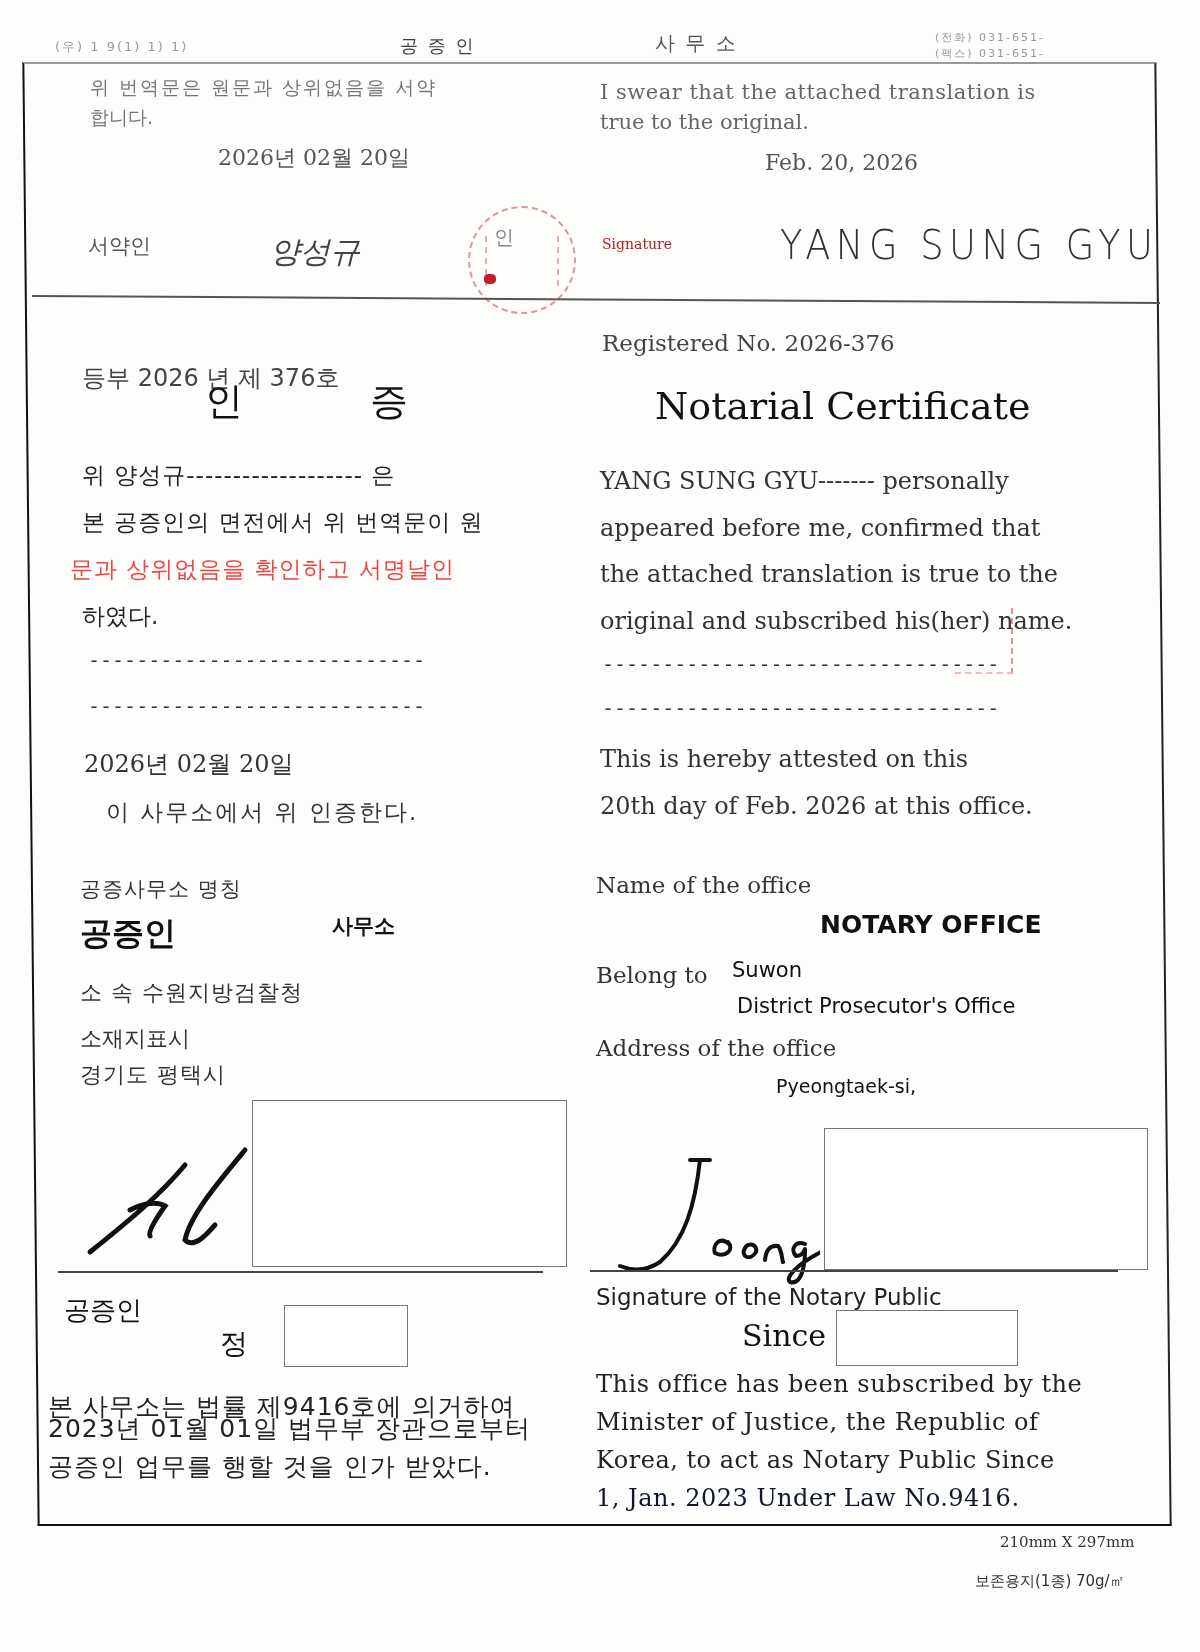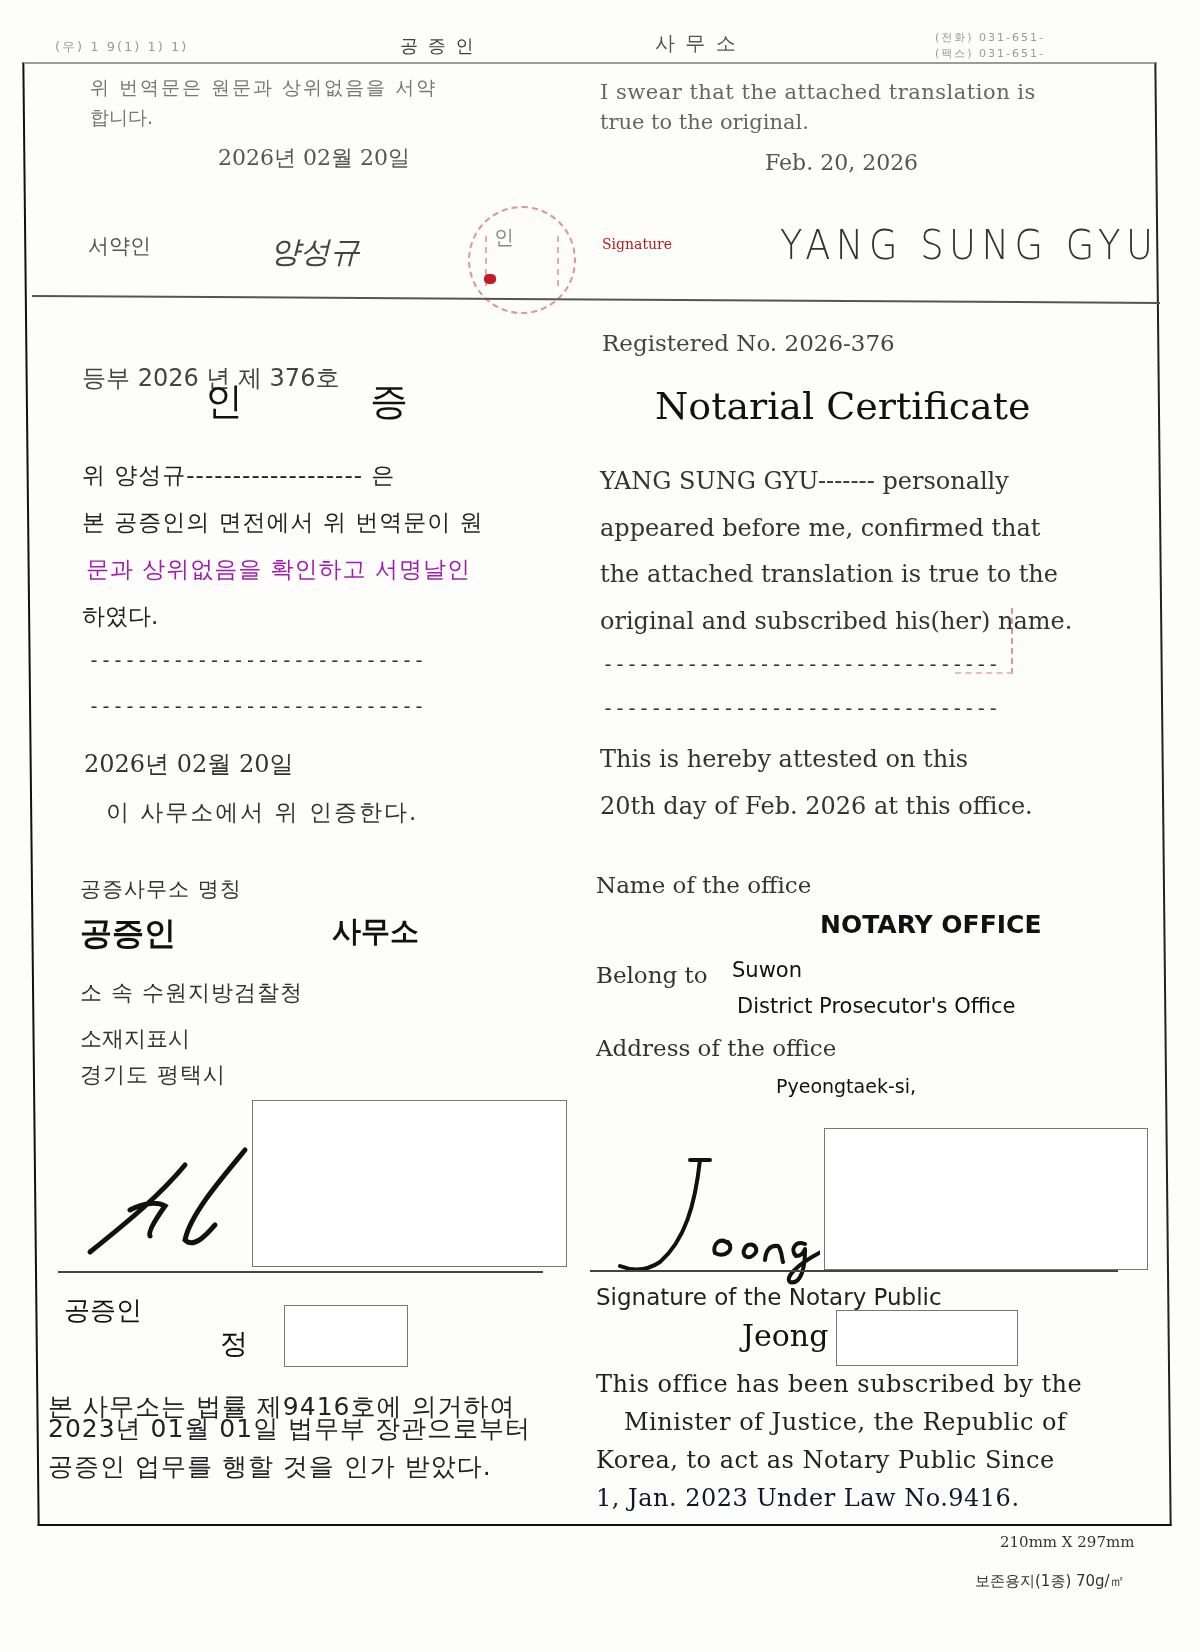--- a/index.html
+++ b/index.html
@@ -64,41 +64,41 @@
 
 <div class="abs kr" style="left:82px;top:322px;font-size:24px;color:#444;margin-top:40px;">등부  2026 년  제 376호</div>
 <div class="abs serif" style="left:602px;top:330px;font-size:23px;color:#444;">Registered No.  2026-376</div>
 
 <div class="abs kr" style="left:205px;top:376px;font-size:38px;color:#111;">인</div>
 <div class="abs kr" style="left:370px;top:376px;font-size:38px;color:#111;">증</div>
 <div class="abs serif" style="left:655px;top:384px;font-size:38px;color:#111;">Notarial Certificate</div>
 
 <div class="abs kr" style="left:82px;top:460px;font-size:23px;color:#222;letter-spacing:1px;">위 양성규------------------- 은</div>
 <div class="abs kr" style="left:82px;top:507px;font-size:23px;color:#222;letter-spacing:1px;">본 공증인의 면전에서  위  번역문이 원</div>
-<div class="abs kr" style="left:86px;top:554px;font-size:23px;color:#a21caf;letter-spacing:1px;">문과 상위없음을 확인하고    서명날인</div>
+<div class="abs kr" style="left:70px;top:554px;font-size:23px;color:#ef4444;letter-spacing:1px;">문과 상위없음을 확인하고    서명날인</div>
 <div class="abs kr" style="left:82px;top:601px;font-size:23px;color:#222;">하였다.</div>
 <div class="dash" style="left:88px;top:648px;">----------------------------</div>
 <div class="dash" style="left:88px;top:694px;">----------------------------</div>
 
 <div class="abs serif" style="left:600px;top:467px;font-size:24px;color:#333;">YANG SUNG GYU-------  personally</div>
 <div class="abs serif" style="left:600px;top:514px;font-size:24px;color:#333;">appeared before me, confirmed that</div>
 <div class="abs serif" style="left:600px;top:560px;font-size:24px;color:#333;">the attached translation is true to the</div>
 <div class="abs serif" style="left:600px;top:607px;font-size:24px;color:#333;">original and subscribed his(her) name.</div>
 <div class="stamp2"></div>
 <div class="dash" style="left:602px;top:652px;">---------------------------------</div>
 <div class="dash" style="left:602px;top:696px;">---------------------------------</div>
 
 <div class="abs serif" style="left:84px;top:748px;font-size:24px;color:#333;">2026년 02월 20일</div>
 <div class="abs kr" style="left:106px;top:797px;font-size:23px;color:#333;letter-spacing:2px;">이 사무소에서 위 인증한다.</div>
 <div class="abs serif" style="left:600px;top:745px;font-size:24px;color:#333;">This is hereby attested on this</div>
 <div class="abs serif" style="left:600px;top:792px;font-size:24px;color:#333;">20th day of Feb. 2026 at this office.</div>
 
 <div class="abs kr" style="left:80px;top:875px;font-size:21px;color:#333;letter-spacing:1px;">공증사무소 명칭</div>
 <div class="abs kr" style="left:80px;top:912px;font-size:32px;color:#111;font-weight:bold;">공증인</div>
-<div class="abs kr" style="left:332px;top:912px;font-size:29px;color:#111;font-weight:bold;">사무소</div>
+<div class="abs kr" style="left:332px;top:912px;font-size:21px;color:#111;font-weight:bold;">사무소</div>
 <div class="abs kr" style="left:80px;top:978px;font-size:22px;color:#333;letter-spacing:1px;">소  속  수원지방검찰청</div>
 <div class="abs kr" style="left:80px;top:1024px;font-size:22px;color:#333;">소재지표시</div>
 <div class="abs kr" style="left:80px;top:1060px;font-size:22px;color:#333;letter-spacing:1px;">경기도 평택시</div>
 
 <div class="abs serif" style="left:596px;top:872px;font-size:23px;color:#333;">Name of the office</div>
 <div class="abs sans" style="left:820px;top:910px;font-size:25px;color:#111;font-weight:bold;">NOTARY OFFICE</div>
 <div class="abs serif" style="left:596px;top:962px;font-size:23px;color:#333;">Belong to</div>
 <div class="abs sans" style="left:732px;top:958px;font-size:21px;color:#111;">Suwon</div>
 <div class="abs sans" style="left:737px;top:994px;font-size:21px;color:#111;">District Prosecutor's Office</div>
 <div class="abs serif" style="left:596px;top:1035px;font-size:23px;color:#333;">Address of the office</div>
@@ -114,26 +114,26 @@
   <path d="M90 10 L110 10 M100 10 C95 55 85 90 60 112 C45 122 30 120 20 116 M130 95 C120 85 112 95 115 103 C125 108 135 100 128 92 M145 98 C140 106 150 112 156 102 C158 94 148 92 145 98 M165 110 C166 100 170 95 178 96 C182 100 182 110 183 112 M205 94 C195 90 190 100 196 106 C205 106 205 96 205 100 C205 120 200 135 190 132 C185 128 195 115 225 100" stroke="#111" stroke-width="4" fill="none" stroke-linecap="round"></path>
 </svg>
 <div class="redact" style="left:824px;top:1128px;width:322px;height:140px;"></div>
 <div class="hr" style="left:590px;top:1270px;width:528px;border-top:2px solid #444;"></div>
 
 <div class="abs kr" style="left:64px;top:1293px;font-size:26px;color:#111;">공증인</div>
 <div class="abs kr" style="left:220px;top:1325px;font-size:28px;color:#111;">정</div>
 <div class="redact" style="left:284px;top:1305px;width:122px;height:60px;"></div>
 
 <div class="abs sans" style="left:596px;top:1284px;font-size:23px;color:#222;">Signature of the Notary Public</div>
-<div class="abs serif" style="left:742px;top:1318px;font-size:30px;color:#111;">Jeong</div>
+<div class="abs serif" style="left:742px;top:1318px;font-size:30px;color:#111;">Since</div>
 <div class="redact" style="left:836px;top:1310px;width:180px;height:54px;"></div>
 
 <div class="abs kr" style="left:48px;top:1374px;font-size:25px;color:#222;letter-spacing:1px;margin-top:16px;">본 사무소는 법률 제9416호에 의거하여</div>
 <div class="abs kr" style="left:48px;top:1412px;font-size:25px;color:#222;letter-spacing:1px;">2023년 01월 01일 법무부 장관으로부터</div>
 <div class="abs kr" style="left:48px;top:1450px;font-size:25px;color:#222;letter-spacing:1px;">공증인 업무를 행할 것을 인가 받았다.</div>
 
 <div class="abs serif" style="left:596px;top:1370px;font-size:24px;color:#222;letter-spacing:0.5px;">This office has been subscribed by the</div>
-<div class="abs serif" style="left:596px;top:1408px;font-size:24px;color:#222;letter-spacing:0.5px;margin-left:28px;">Minister of Justice, the Republic of</div>
+<div class="abs serif" style="left:596px;top:1408px;font-size:24px;color:#222;letter-spacing:0.5px;">Minister of Justice, the Republic of</div>
 <div class="abs serif" style="left:596px;top:1446px;font-size:24px;color:#222;letter-spacing:0.5px;">Korea, to act as Notary Public Since</div>
 <div class="abs serif" style="left:596px;top:1484px;font-size:24px;color:#0f172a;letter-spacing:0.5px;">1, Jan. 2023 Under Law No.9416.</div>
 
 <div class="abs serif" style="left:1000px;top:1533px;font-size:15px;color:#333;">210mm X 297mm</div>
 <div class="abs kr" style="left:975px;top:1558px;font-size:15px;color:#333;margin-top:14px;">보존용지(1종) 70g/㎡</div>
 
 </body></html>

